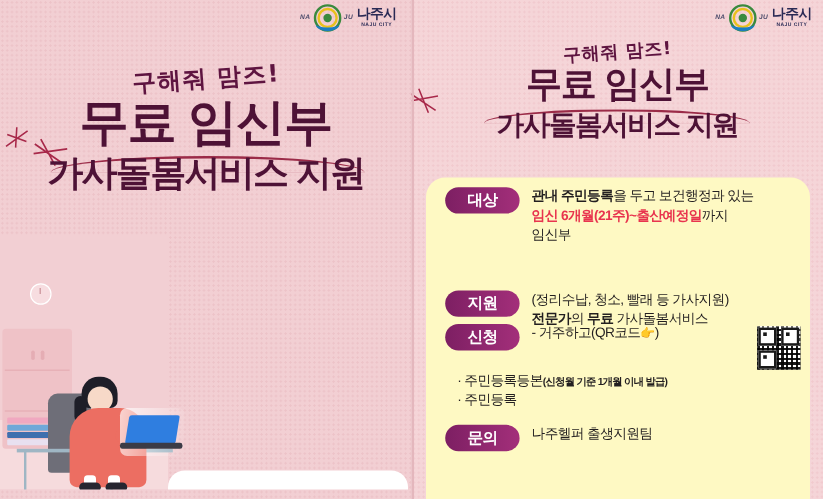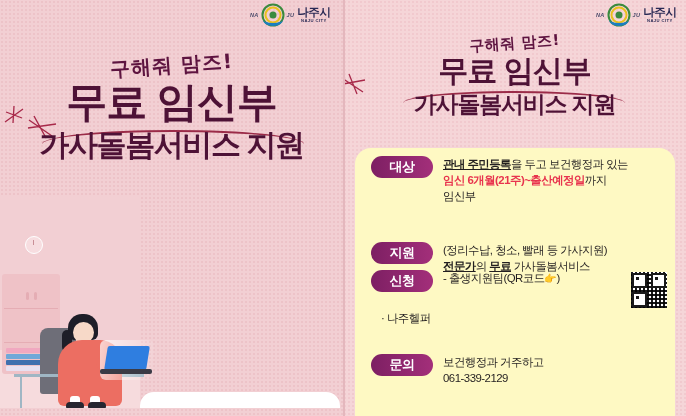--- a/index.html
+++ b/index.html
@@ -127,21 +127,21 @@
   }
   .row{position:absolute;display:flex;align-items:flex-start;left:16px;}
   .pill{
     flex:none;width:62px;height:22px;border-radius:12px;
     background:linear-gradient(90deg,#7d1f63,#a32f7a);
     color:#fff;font-size:13px;font-weight:bold;
     display:flex;align-items:center;justify-content:center;
     letter-spacing:-.5px;
   }
   .rtext{margin-left:10px;font-size:11.4px;color:#231f20;line-height:1.42;letter-spacing:-.5px;}
-  .b{font-weight:bold;text-decoration:underline;}
+  .b{font-weight:bold;}
   .red{color:#e8344e;font-weight:bold;}
   .tiny{font-size:8.6px;font-weight:bold;letter-spacing:-.6px;}
 
   .qr{
     position:absolute;left:188px;top:2px;width:36px;height:36px;
     background:
       repeating-linear-gradient(90deg,#1a1a1a 0 2px,#fff 2px 4px),
       repeating-linear-gradient(0deg,#1a1a1a 0 2px,#fff 2px 4px);
     background-blend-mode:multiply;
   }
@@ -288,36 +288,36 @@
           <div class="row" style="top: 94px;">
             <div class="pill">지원</div>
             <div class="rtext" style="position: relative;">
               <div><span>(정리수납, 청소, 빨래 등 가사지원)</span></div>
               <div><span class="b">전문가</span><span>의 </span><span class="b">무료</span><span> 가사돌봄서비스</span></div>
             </div>
           </div>
           <div class="row" style="top: 122px;">
             <div class="pill">신청</div>
             <div class="rtext" style="position: relative;">
-              <div><span>- 출생지원팀(QR코드</span><span class="hand">👉</span><span>)</span></div>
+              <div><span>- 거주하고(QR코드</span><span class="hand">👉</span><span>)</span></div>
               <div class="qr">
                 <span class="qr-c" style="left:1px;top:1px"></span>
                 <span class="qr-c" style="right:1px;top:1px"></span>
                 <span class="qr-c" style="left:1px;bottom:1px"></span>
               </div>
             </div>
           </div>
           <div class="row" style="top: 162px;">
             <div class="rtext" style="position: relative;">
-              <div><span>· 나주헬퍼</span></div>
+              <div><span>· 주민등록등본</span><span class="tiny">(신청월 기준 1개월 이내 발급)</span></div>
+              <div><span>· 주민등록</span></div>
             </div>
           </div>
           <div class="row" style="top: 206px;">
             <div class="pill">문의</div>
             <div class="rtext" style="position: relative;">
-              <div><span>보건행정과 거주하고</span></div>
-              <div><span>061-339-2129</span></div>
+              <div><span>나주헬퍼 출생지원팀</span></div>
             </div>
           </div>
         </div>
     </div>
   </div>
 </div>
 
 </body></html>

